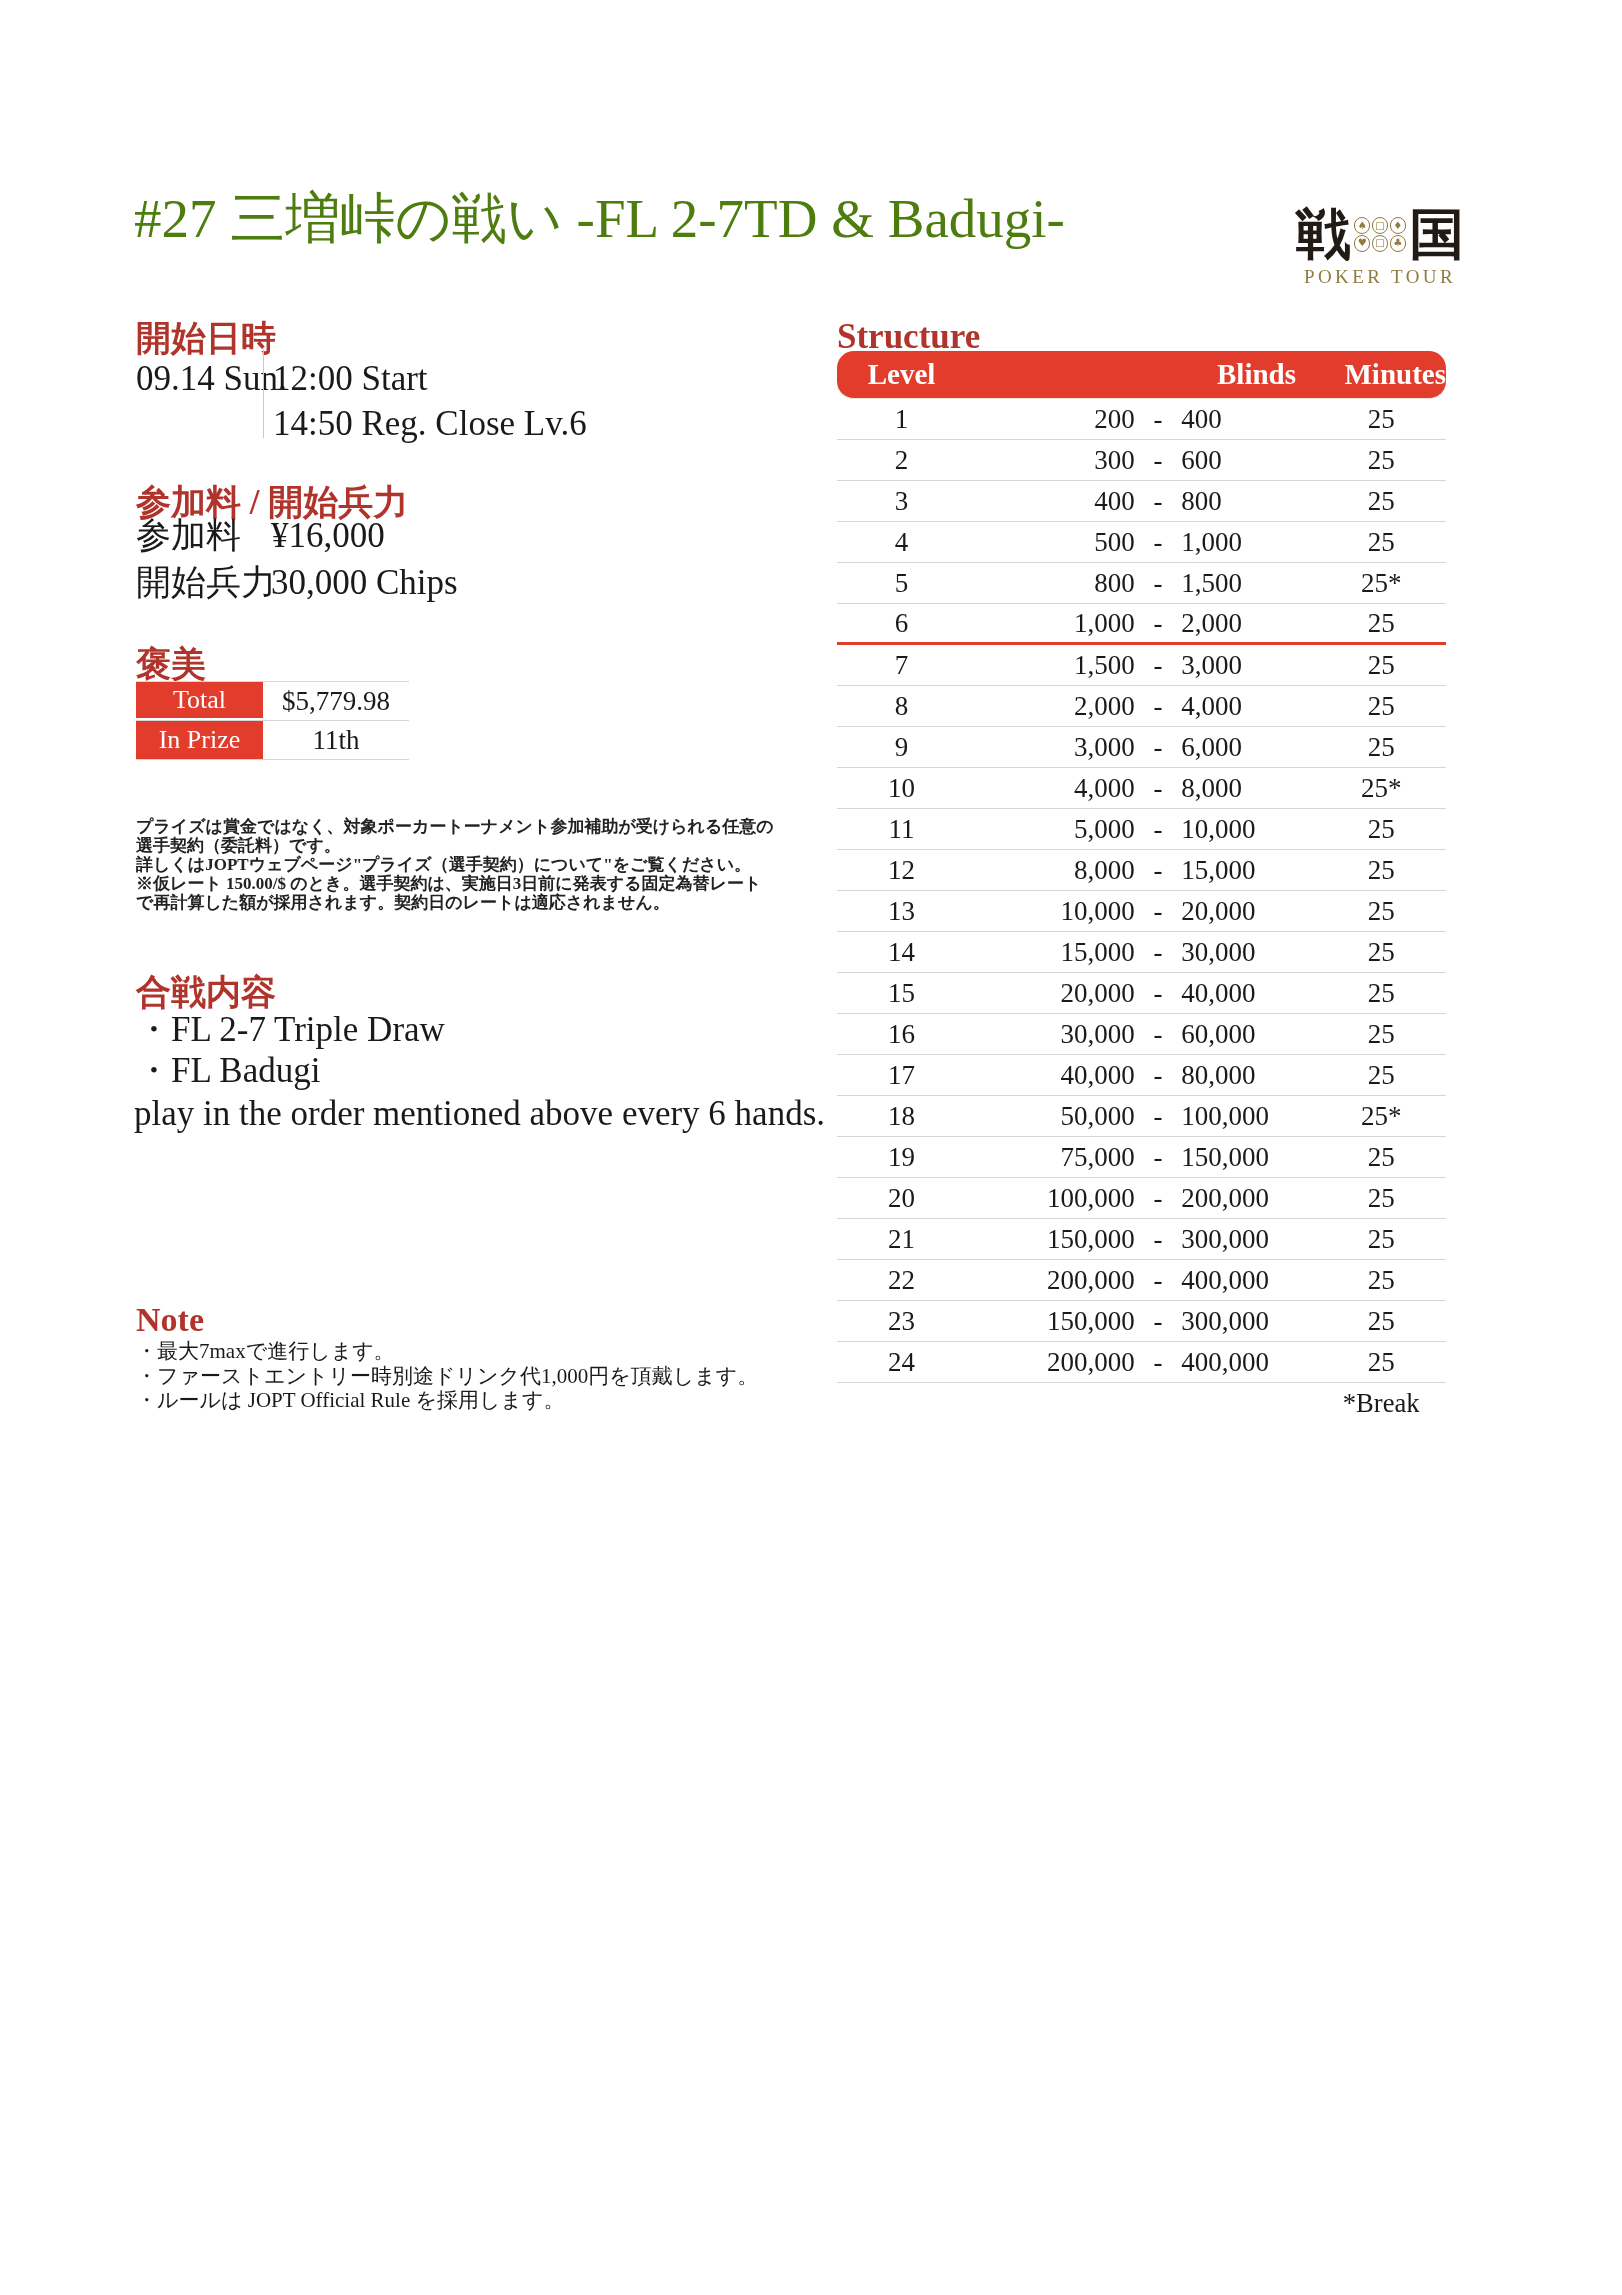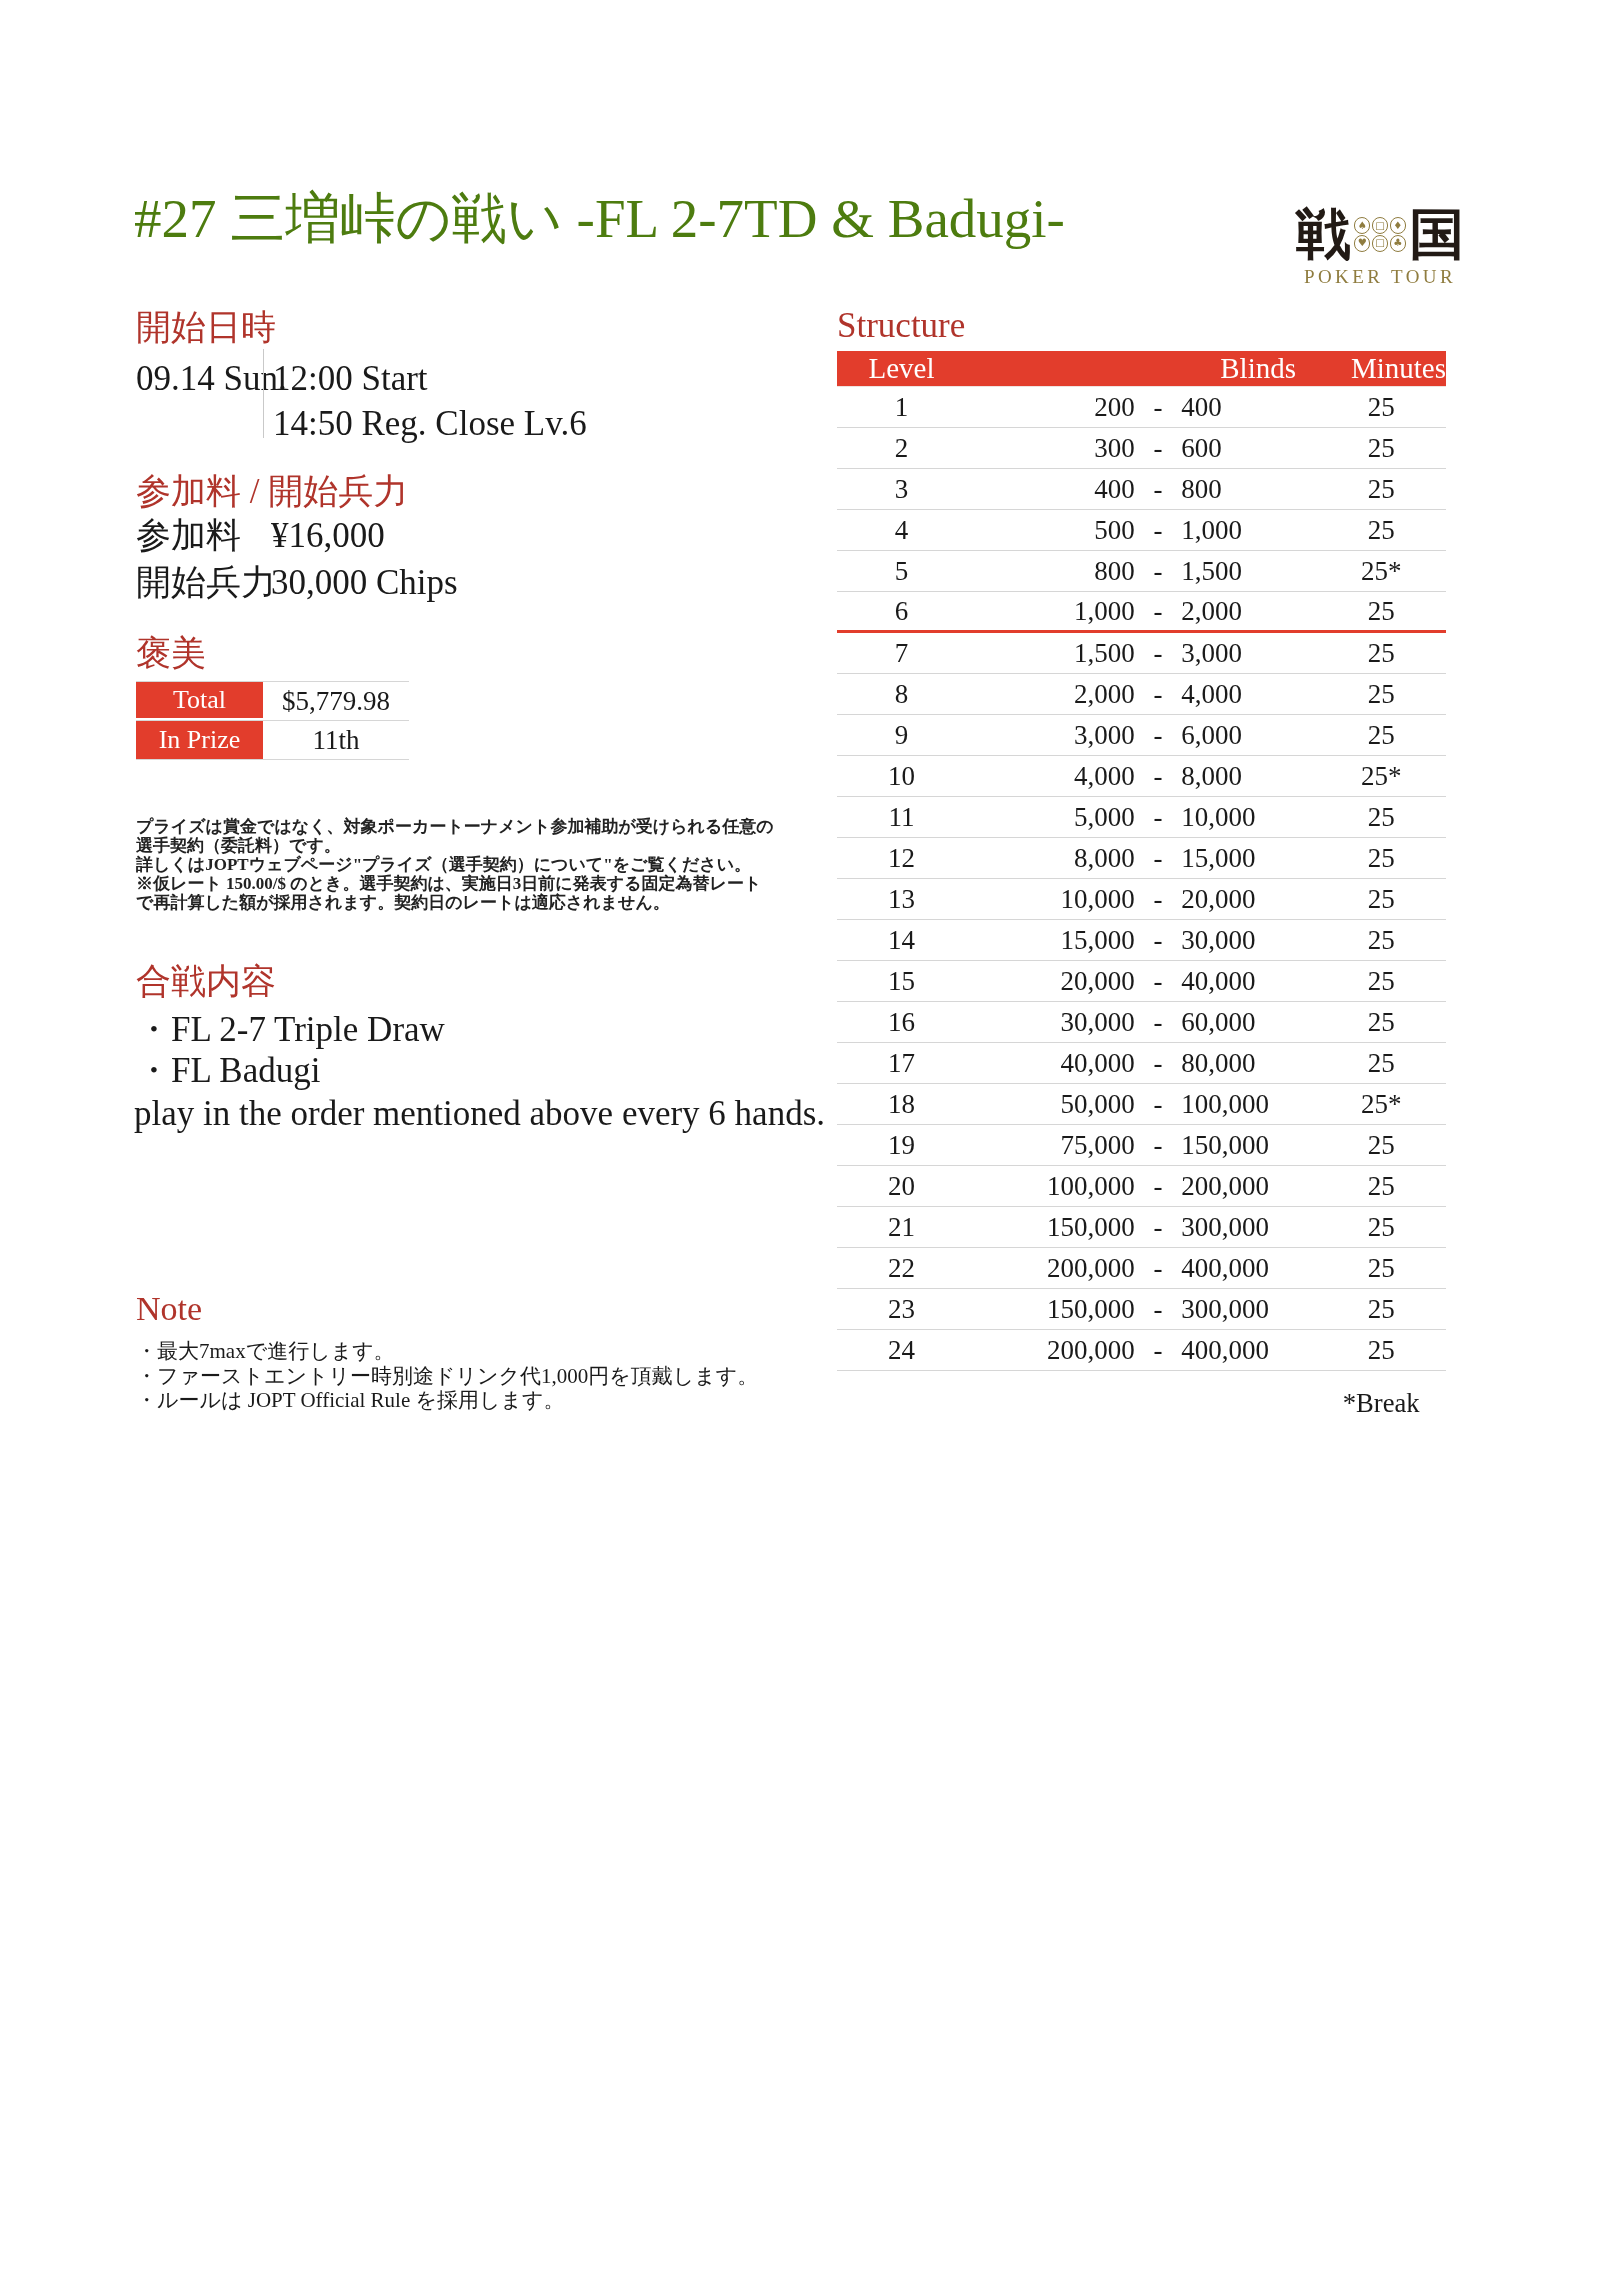--- a/index.html
+++ b/index.html
@@ -37,21 +37,21 @@
     display:flex;align-items:center;justify-content:center;
     font-family:"DejaVu Sans",sans-serif;font-weight:bold;
   }
   .logo-sub{
     margin-top:4.1px;text-align:center;color:var(--gold);
     font-size:19px;letter-spacing:3.4px;white-space:nowrap;
   }
   
   .h2{
     left:136px;color:var(--heading-red);
-    font-size:35px;line-height:1;font-weight:400;white-space:nowrap;
+    font-size:35px;line-height:1;font-weight:700;white-space:nowrap;margin-top:11px;
   }
   .h2.structure{left:837px;}
   
   .body-text{font-size:35px;line-height:1.1;white-space:nowrap;color:var(--ink);}
   .vdivider{left:263px;top:349px;width:1.4px;height:89px;background:#C9C9C9;}
   
   .prize-table{left:136px;top:681px;width:273px;border-top:1.4px solid var(--rule);}
   .p-row{display:flex;height:39px;border-bottom:1.4px solid var(--rule);}
   .p-label{
     width:127px;background:var(--accent);color:#fff;
@@ -63,23 +63,24 @@
   
   .disclaimer{left:136px;top:817px;width:682px;font-size:17px;line-height:19px;font-weight:600;color:#222;}
   .disclaimer div{white-space:nowrap;}
   
   .note-list{left:136px;top:1339px;font-size:21px;line-height:24.5px;font-weight:500;}
   .note-list div{white-space:nowrap;}
   
   .tbl{left:837px;top:351px;width:609px;}
   .tbl-head{
     display:grid;grid-template-columns:129px 177px 30px 123px 150px;
-    height:36px;background:var(--accent);color:#fff;
-    align-items:center;font-size:29px;font-weight:400;
+    height:48px;background:var(--accent);color:#fff;
+    align-items:center;font-size:29px;font-weight:700;
     border-bottom:1.4px solid #EFE3E0;
+    border-radius:17px;
   }
   .th-level{grid-column:1;text-align:center;}
   .th-blinds{grid-column:2 / span 3;text-align:right;padding-left:55px;}
   .th-min{grid-column:5;text-align:right;padding-left:20.4px;}
   .tbl-row{
     display:grid;grid-template-columns:129px 177px 30px 123px 150px;
     height:41px;align-items:center;
     font-size:27px;border-bottom:1.4px solid var(--rule);
   }
   .tbl-row.reg-close{border-bottom:3.4px solid var(--accent);}

